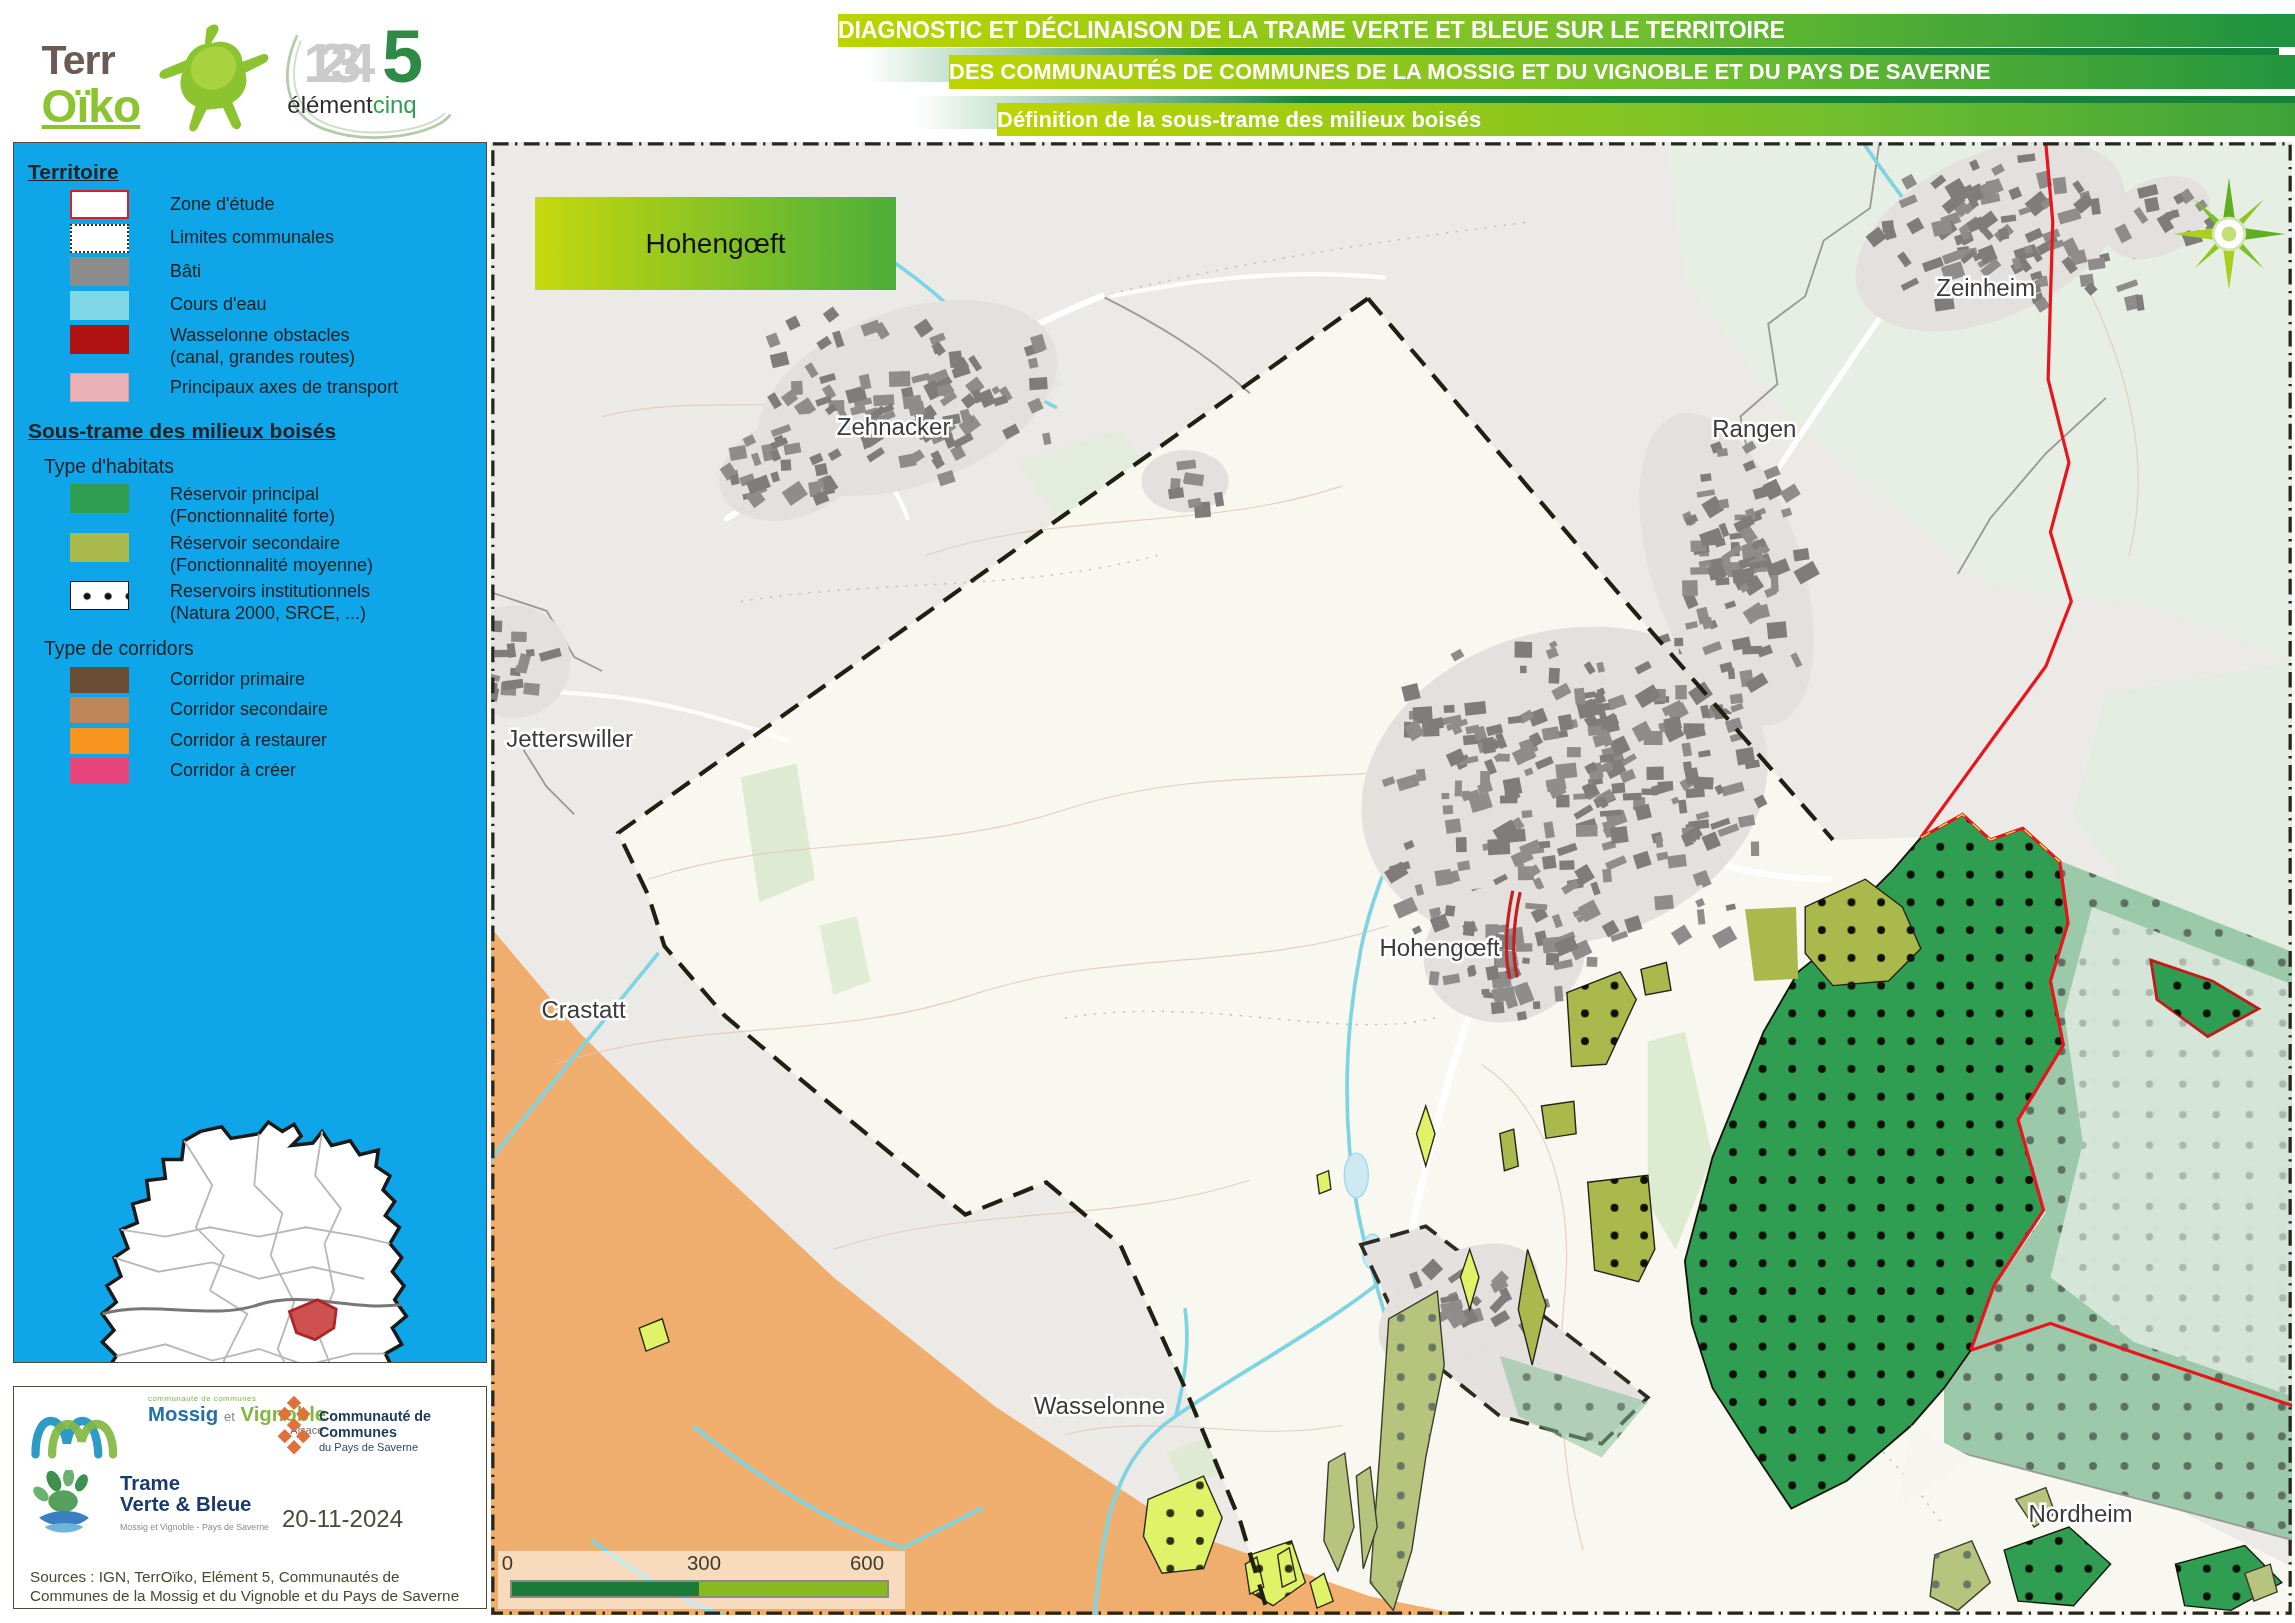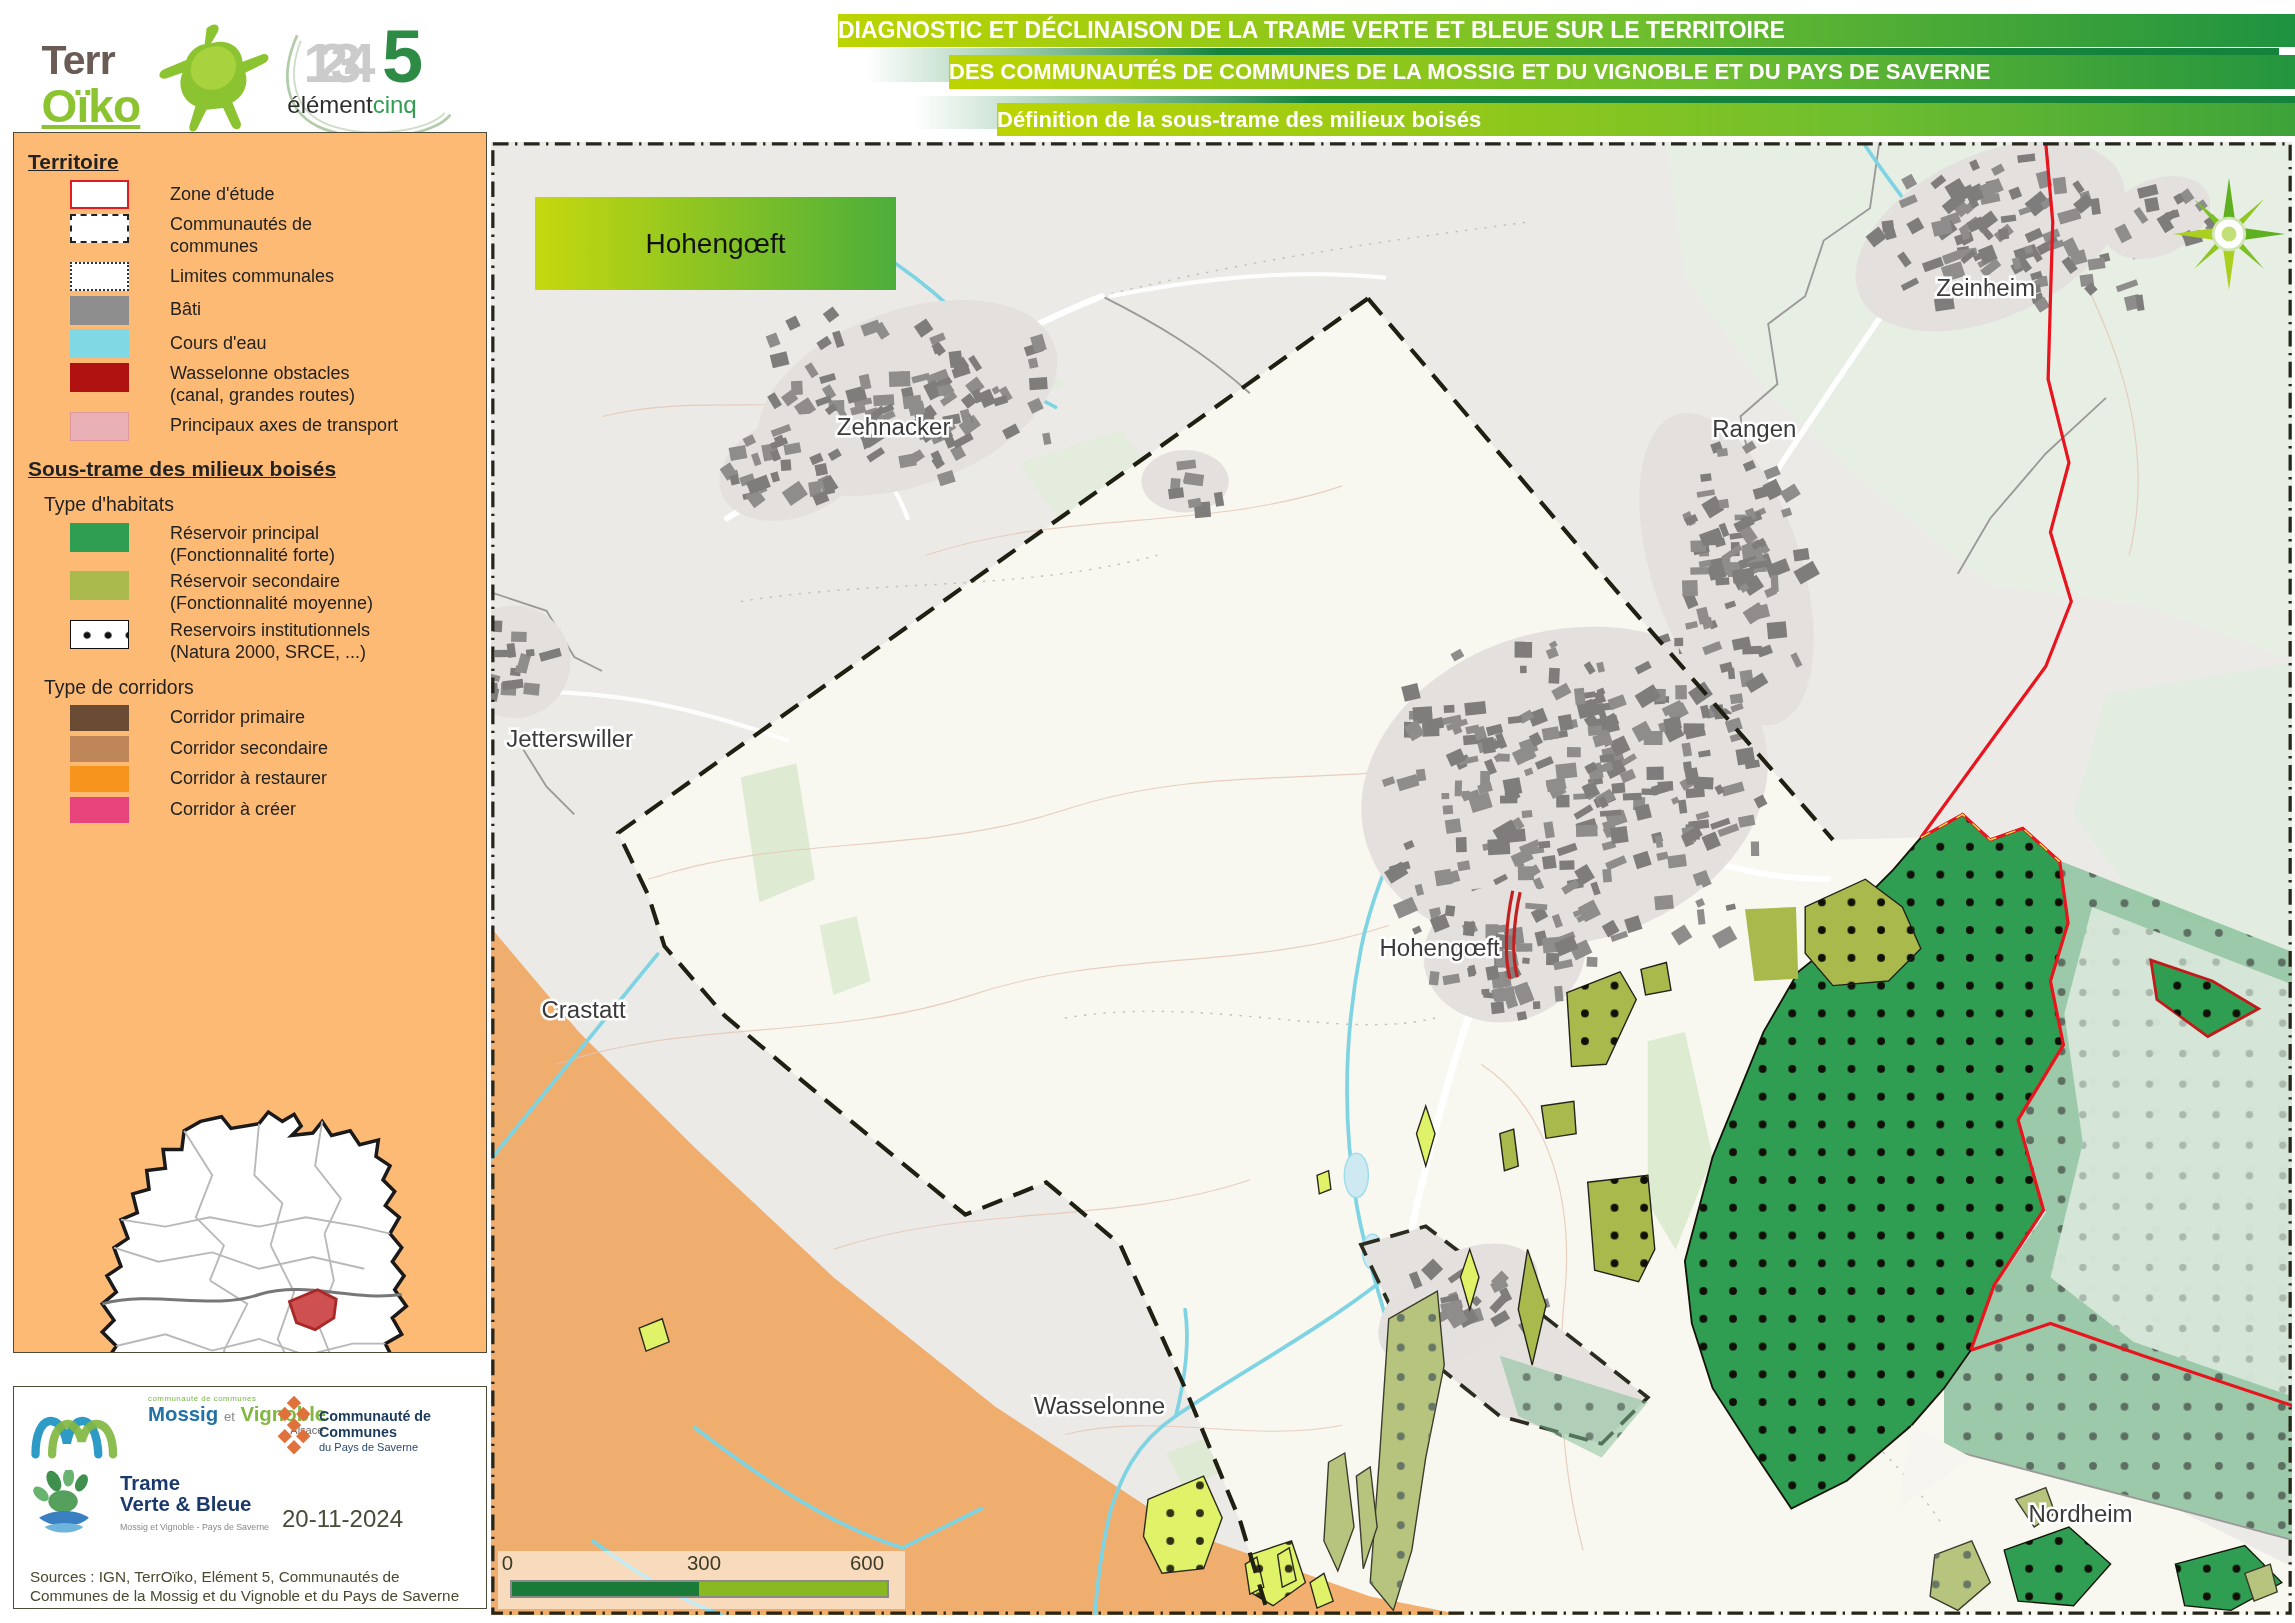--- a/index.html
+++ b/index.html
@@ -18,21 +18,21 @@
   #e5-arc{left:-9.3px;top:0;}
   .banner{position:absolute;color:#fff;white-space:nowrap;text-align:left;}
   .banner .band{position:absolute;inset:0;background:linear-gradient(90deg,var(--banner-light),var(--banner-mid) 55%,var(--banner-dark));}
   .banner .dark{position:absolute;left:-83px;right:56px;top:-7.4px;height:100%;
      background:linear-gradient(90deg,rgba(24,132,58,0),var(--banner-shadow) 25%,var(--banner-shadow));}
   .banner span{position:relative;display:block;padding-right:13px;}
   #banner1{left:838px;top:14px;width:1458px;height:33px;font-size:23px;font-weight:bold;line-height:33px;}
   #banner2{left:949px;top:55px;width:1386px;height:34px;font-size:22px;font-weight:bold;line-height:34px;}
   #banner3{left:997px;top:103px;width:1564px;height:33px;font-size:22px;line-height:33px;font-weight:bold;}
   
-  #legend-box{left:13px;top:132px;width:472px;height:1219px;border:1.9px solid #4b4b38;background:#fdba74;overflow:hidden;}
+  #legend-box{left:13px;top:142px;width:472px;height:1219px;border:1.9px solid #4b4b38;background:#0ea5e9;overflow:hidden;}
   .ltitle{margin:16.7px 0 6.5px 14px;font-size:21px;font-weight:bold;text-decoration:underline;text-decoration-thickness:1.4px;}
   .subtitle{margin:12px 0 6.5px 30px;font-size:19.4px;}
   .lrow{display:flex;align-items:center;margin:4.6px 0 4.6px 56px;}
   .lrow.top{align-items:flex-start;}
   .ltxt{font-size:18px;line-height:1.22;}
   .ltxt span{display:block;}
   .sw{width:59px;height:29px;flex:none;margin-right:41px;box-sizing:border-box;}
   .sw-zone{background:#fff;border:2.3px solid var(--zone-border);}
   .sw-cc{background:#fff;border:2.8px dashed #222;}
   .sw-lim{background:#fff;border:2.3px dotted #333;}
@@ -121,27 +121,20 @@
   <span>Définition de la sous-trame des milieux boisés</span>
 </div>
 
 <div class="abs" id="legend-box">
   <div class="ltitle">Territoire</div>
 
   <div class="lrow">
     <span class="sw sw-zone"></span>
     <span class="ltxt">
         <span>Zone d'étude</span>
-      </span>
-  </div>
-  <div class="lrow top">
-    <span class="sw sw-cc"></span>
-    <span class="ltxt">
-        <span>Communautés de</span>
-        <span>communes</span>
       </span>
   </div>
   <div class="lrow">
     <span class="sw sw-lim"></span>
     <span class="ltxt">
         <span>Limites communales</span>
       </span>
   </div>
   <div class="lrow">
     <span class="sw sw-bati"></span>

